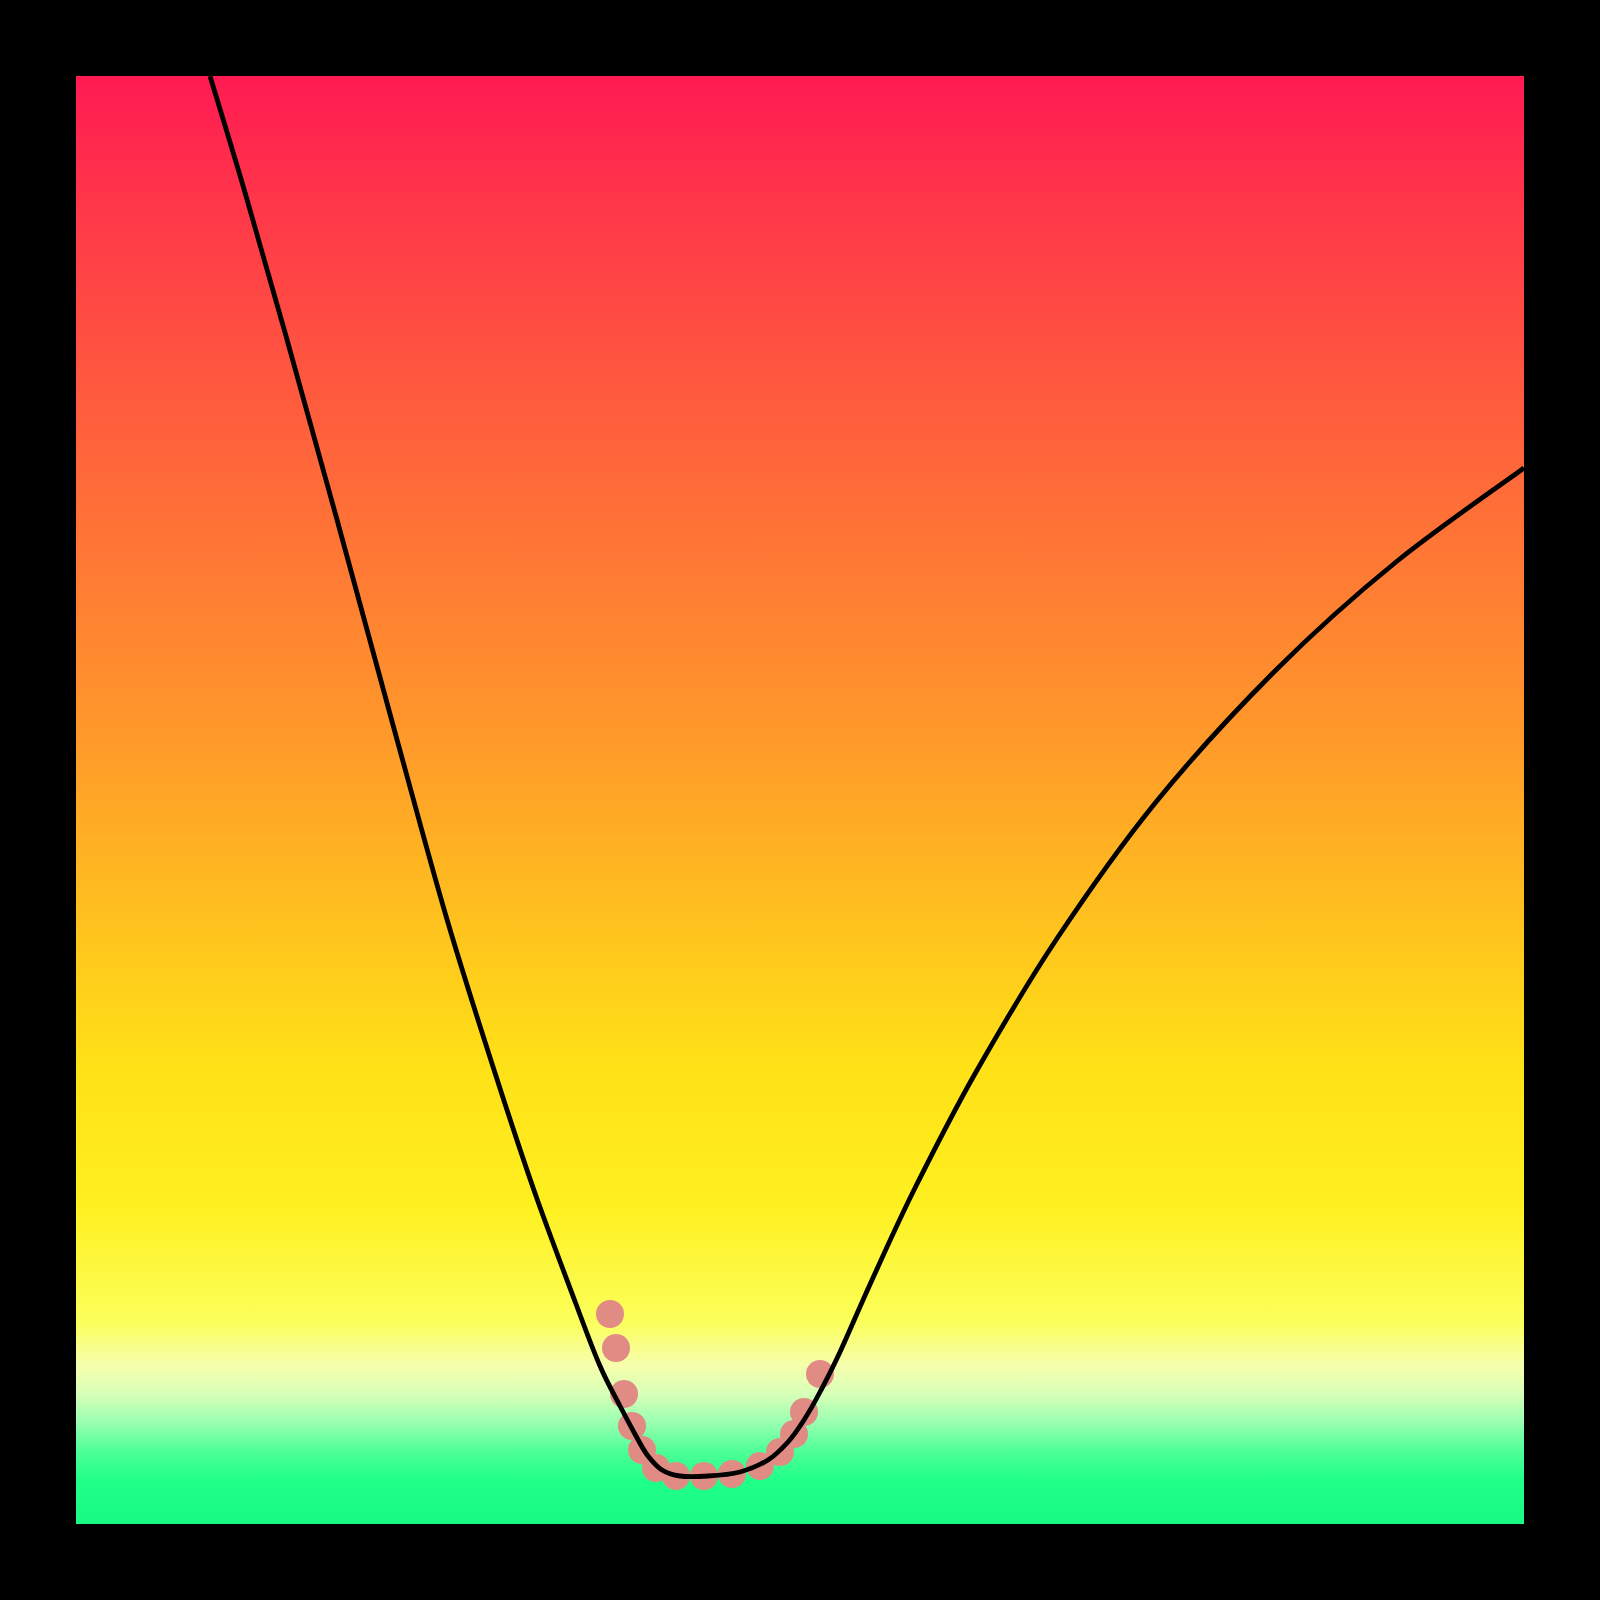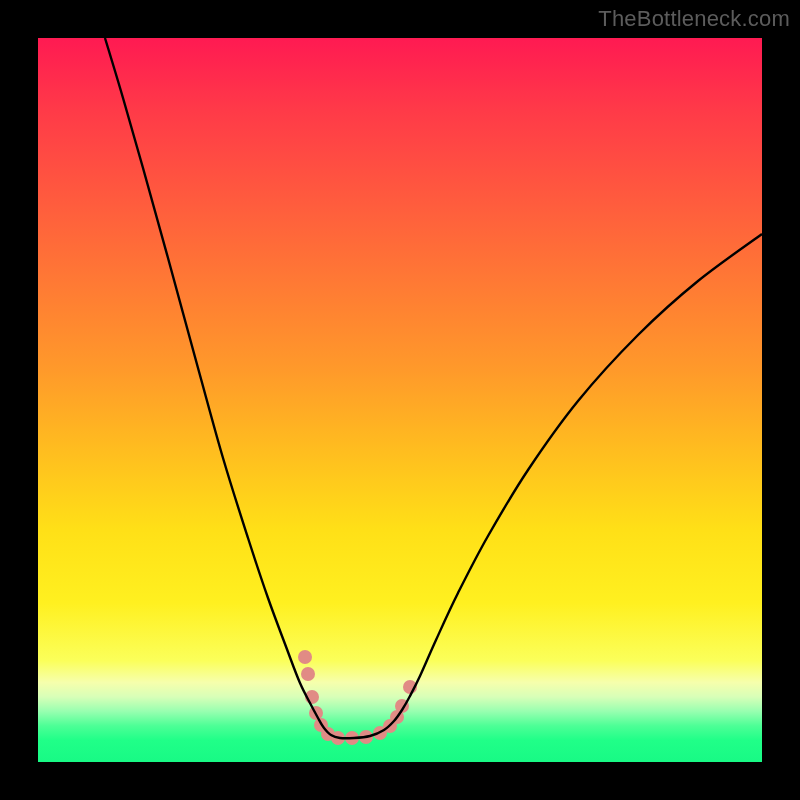--- a/index.html
+++ b/index.html
@@ -60,21 +60,20 @@
     width: 724px;
     height: 724px;
     overflow: visible;
   }
 </style>
 </head>
 <body>
 
 <div class="frame">
 
-  <div class="watermark">TheBottleneck.com</div>
 
   <div class="plot-area">
     <svg class="curve" viewBox="0 0 724 724">
       <g id="markers-group">
           <circle cx="267" cy="619" r="7" fill="#e18b85"></circle>
           <circle cx="270" cy="636" r="7" fill="#e18b85"></circle>
           <circle cx="274" cy="659" r="7" fill="#e18b85"></circle>
           <circle cx="278" cy="675" r="7" fill="#e18b85"></circle>
           <circle cx="283" cy="687" r="7" fill="#e18b85"></circle>
           <circle cx="290" cy="696" r="7" fill="#e18b85"></circle>

